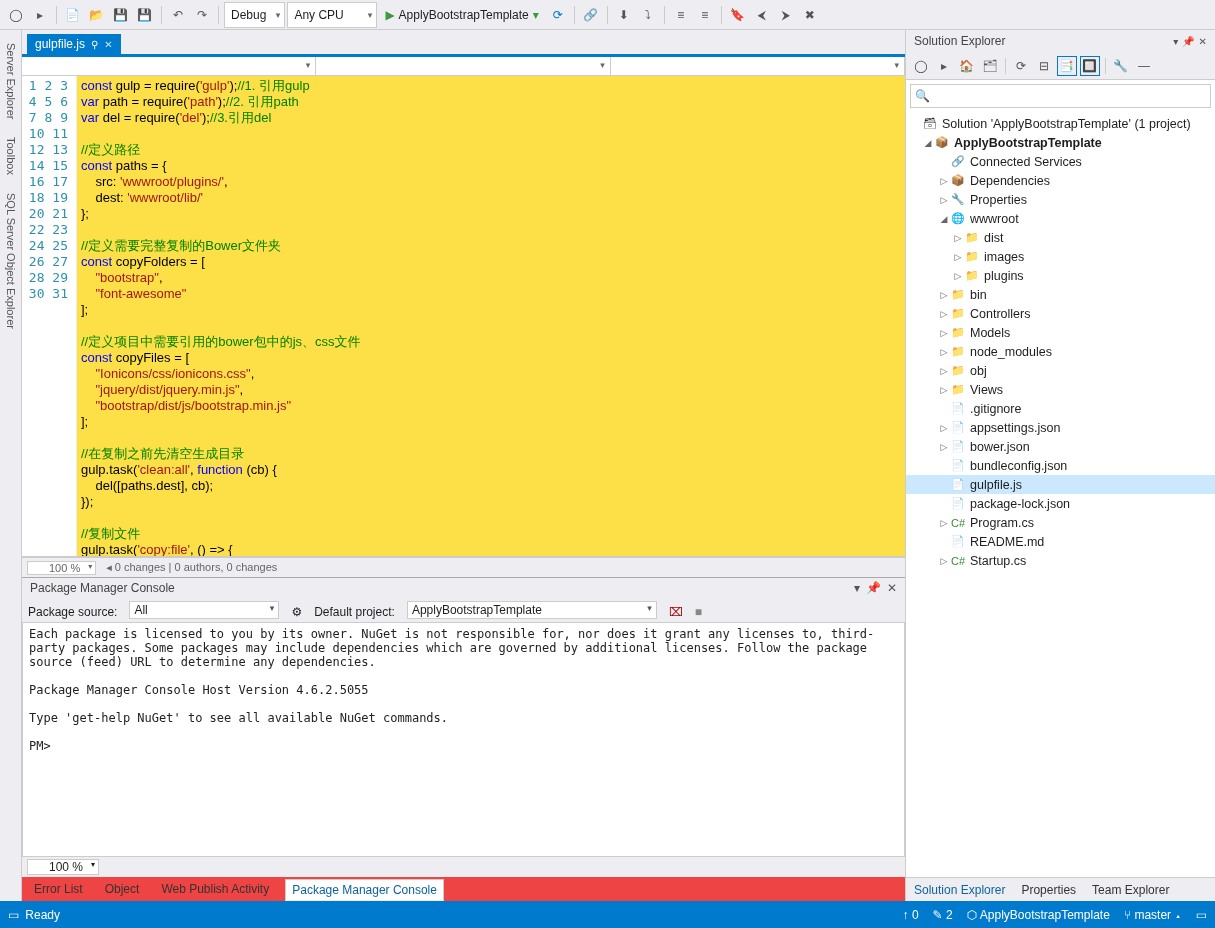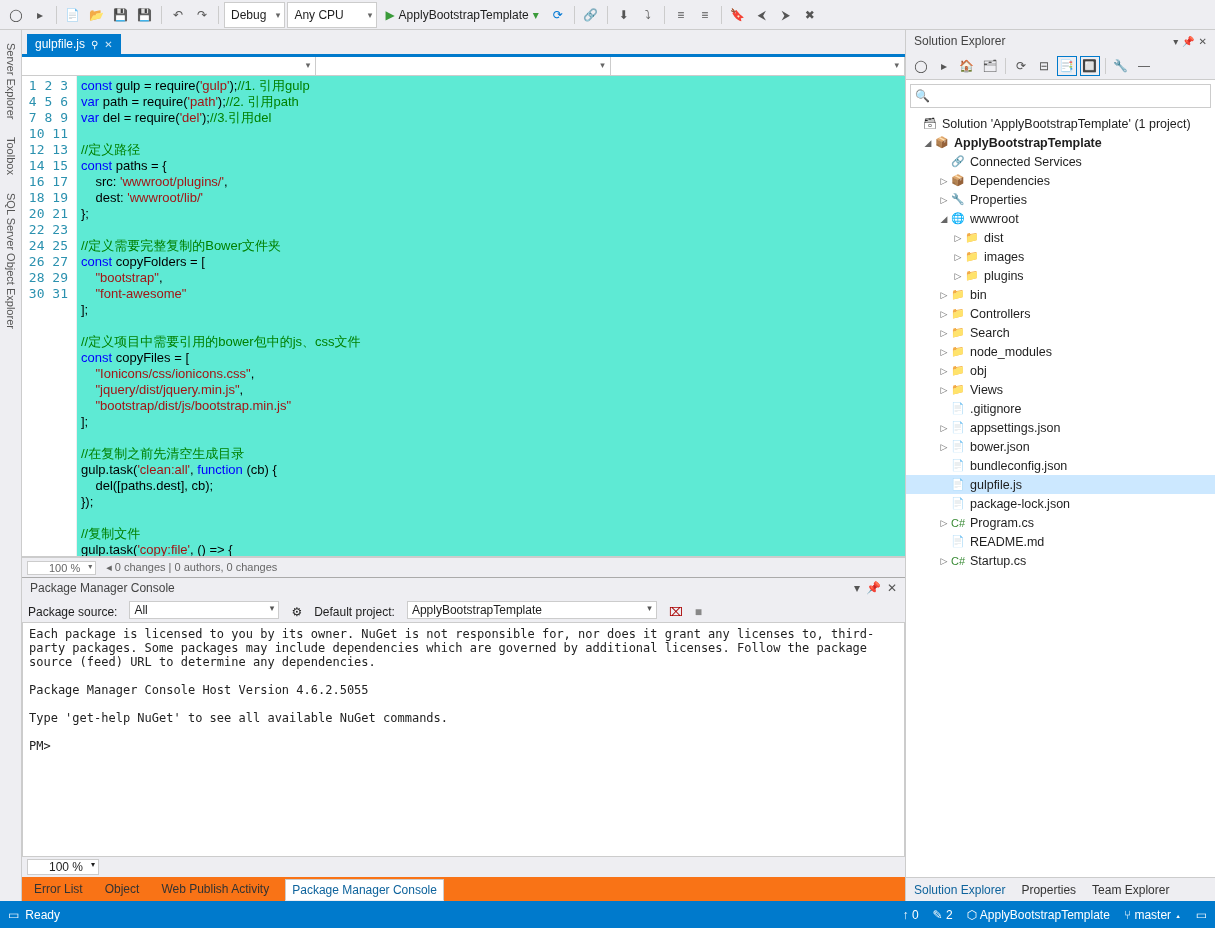--- a/index.html
+++ b/index.html
@@ -15,36 +15,36 @@
 .main-row{flex:1;display:flex;overflow:hidden}
 .side-tabs{width:22px;background:#eeeef2;border-right:1px solid #ccc;display:flex;flex-direction:column;align-items:center;padding-top:5px;gap:2px}
 .vtab{writing-mode:vertical-rl;padding:8px 2px;font-size:11px;color:#555;cursor:pointer;white-space:nowrap}
 .center-col{flex:1;display:flex;flex-direction:column;overflow:hidden}
 .doc-tabs{display:flex;background:#eeeef2;height:24px;align-items:flex-end;padding-left:5px}
 .doc-tab{background:#007acc;color:#fff;padding:3px 8px;display:flex;align-items:center;gap:6px;font-size:12px;cursor:pointer}
 .doc-tab .cls{cursor:pointer;opacity:.8}
 .crumb-row{display:flex;background:#fff;border-top:3px solid #007acc;border-bottom:1px solid #ccc;height:22px}
 .crumb{flex:1;border-right:1px solid #ccc;position:relative}
 .crumb::after{content:"▾";position:absolute;right:5px;top:3px;color:#666;font-size:9px}
-.editor-wrap{flex:1;display:flex;background:#5eead4;overflow:hidden;border-bottom:1px solid #ccc}
+.editor-wrap{flex:1;display:flex;background:#fde047;overflow:hidden;border-bottom:1px solid #ccc}
 .gutter{width:55px;background:#fff;color:#2b91af;text-align:right;padding:2px 8px 2px 2px;font-family:Consolas,monospace;font-size:13px;line-height:16px;border-right:1px solid #eee}
 .code{flex:1;font-family:Consolas,monospace;font-size:13px;line-height:16px;padding:2px 4px;white-space:pre;overflow:auto}
 .kw{color:#0000ff}.str{color:#a31515}.cm{color:#008000}.fn{color:#000}
 .ed-status{height:20px;background:#eeeef2;border-top:1px solid #ccc;display:flex;align-items:center;font-size:11px;padding:0 5px;gap:10px;color:#666}
 .ed-zoom{border:1px solid #ccc;background:#fff;padding:0 15px 0 21px;position:relative}
 .ed-zoom::after{content:"▾";position:absolute;right:3px;font-size:8px}
 .pmc-panel{height:300px;display:flex;flex-direction:column;background:#eeeef2;border-top:1px solid #aaa}
 .pmc-title{display:flex;align-items:center;padding:3px 8px;font-size:12px;color:#444;justify-content:space-between}
 .pmc-title .rt{display:flex;gap:6px;color:#555}
 .pmc-opts{display:flex;align-items:flex-end;gap:12px;padding:3px 6px;background:#eeeef2}
 .pmc-opts .sel{border:1px solid #ccc;background:#fff;padding:1px 18px 1px 4px;font-size:12px;min-width:150px;position:relative}
 .pmc-opts .sel::after{content:"▾";position:absolute;right:4px;font-size:9px;color:#555}
 .pmc-body{flex:1;background:#fff;border:1px solid #ccc;margin:0 0 0 0;padding:4px 6px;font-family:"NSimSun",Consolas,monospace;font-size:12px;color:#222;overflow:auto;white-space:pre-wrap}
 .pmc-foot{display:flex;align-items:center;padding:2px 5px}
-.out-tabs{display:flex;gap:10px;height:24px;align-items:center;padding:0 6px;background:#f97316;font-size:12px}
+.out-tabs{display:flex;gap:10px;height:24px;align-items:center;padding:0 6px;background:#ef4444;font-size:12px}
 .out-tab{padding:3px 6px;cursor:pointer;color:#333}
 .out-tab.act{color:#0e639c;border:1px solid #ccc;border-bottom:1px solid #eeeef2;background:#fff;position:relative;top:1px}
 .right-panel{width:310px;background:#fff;border-left:1px solid #ccc;display:flex;flex-direction:column}
 .rp-title{background:#eeeef2;padding:4px 8px;font-size:12px;color:#444;display:flex;justify-content:space-between;align-items:center}
 .rp-title .rt{display:flex;gap:4px;color:#555;font-size:10px}
 .rp-tb{background:#eeeef2;border-bottom:1px solid #ccc;display:flex;align-items:center;padding:3px 5px;gap:3px;height:28px}
 .rp-tb .b{width:20px;height:20px;display:flex;align-items:center;justify-content:center;color:#555;cursor:pointer;font-size:12px}
 .rp-tb .sep{width:1px;height:16px;background:#ccc;margin:0 2px}
 .rp-search{display:flex;border:1px solid #ccc;margin:4px;height:24px}
 .rp-search input{flex:1;border:none;padding:0 6px;font-size:12px;outline:none;background:#fff;color:#555}
@@ -306,21 +306,21 @@
           <span>bin</span>
         </div>
         <div class="tn" style="padding-left: 32px;">
           <span class="ar">▷</span>
           <span class="ic icon-folder">📁</span>
           <span>Controllers</span>
         </div>
         <div class="tn" style="padding-left: 32px;">
           <span class="ar">▷</span>
           <span class="ic icon-folder">📁</span>
-          <span>Search</span>
+          <span>Models</span>
         </div>
         <div class="tn" style="padding-left: 32px;">
           <span class="ar">▷</span>
           <span class="ic ">📁</span>
           <span>node_modules</span>
         </div>
         <div class="tn" style="padding-left: 32px;">
           <span class="ar">▷</span>
           <span class="ic ">📁</span>
           <span>obj</span>

